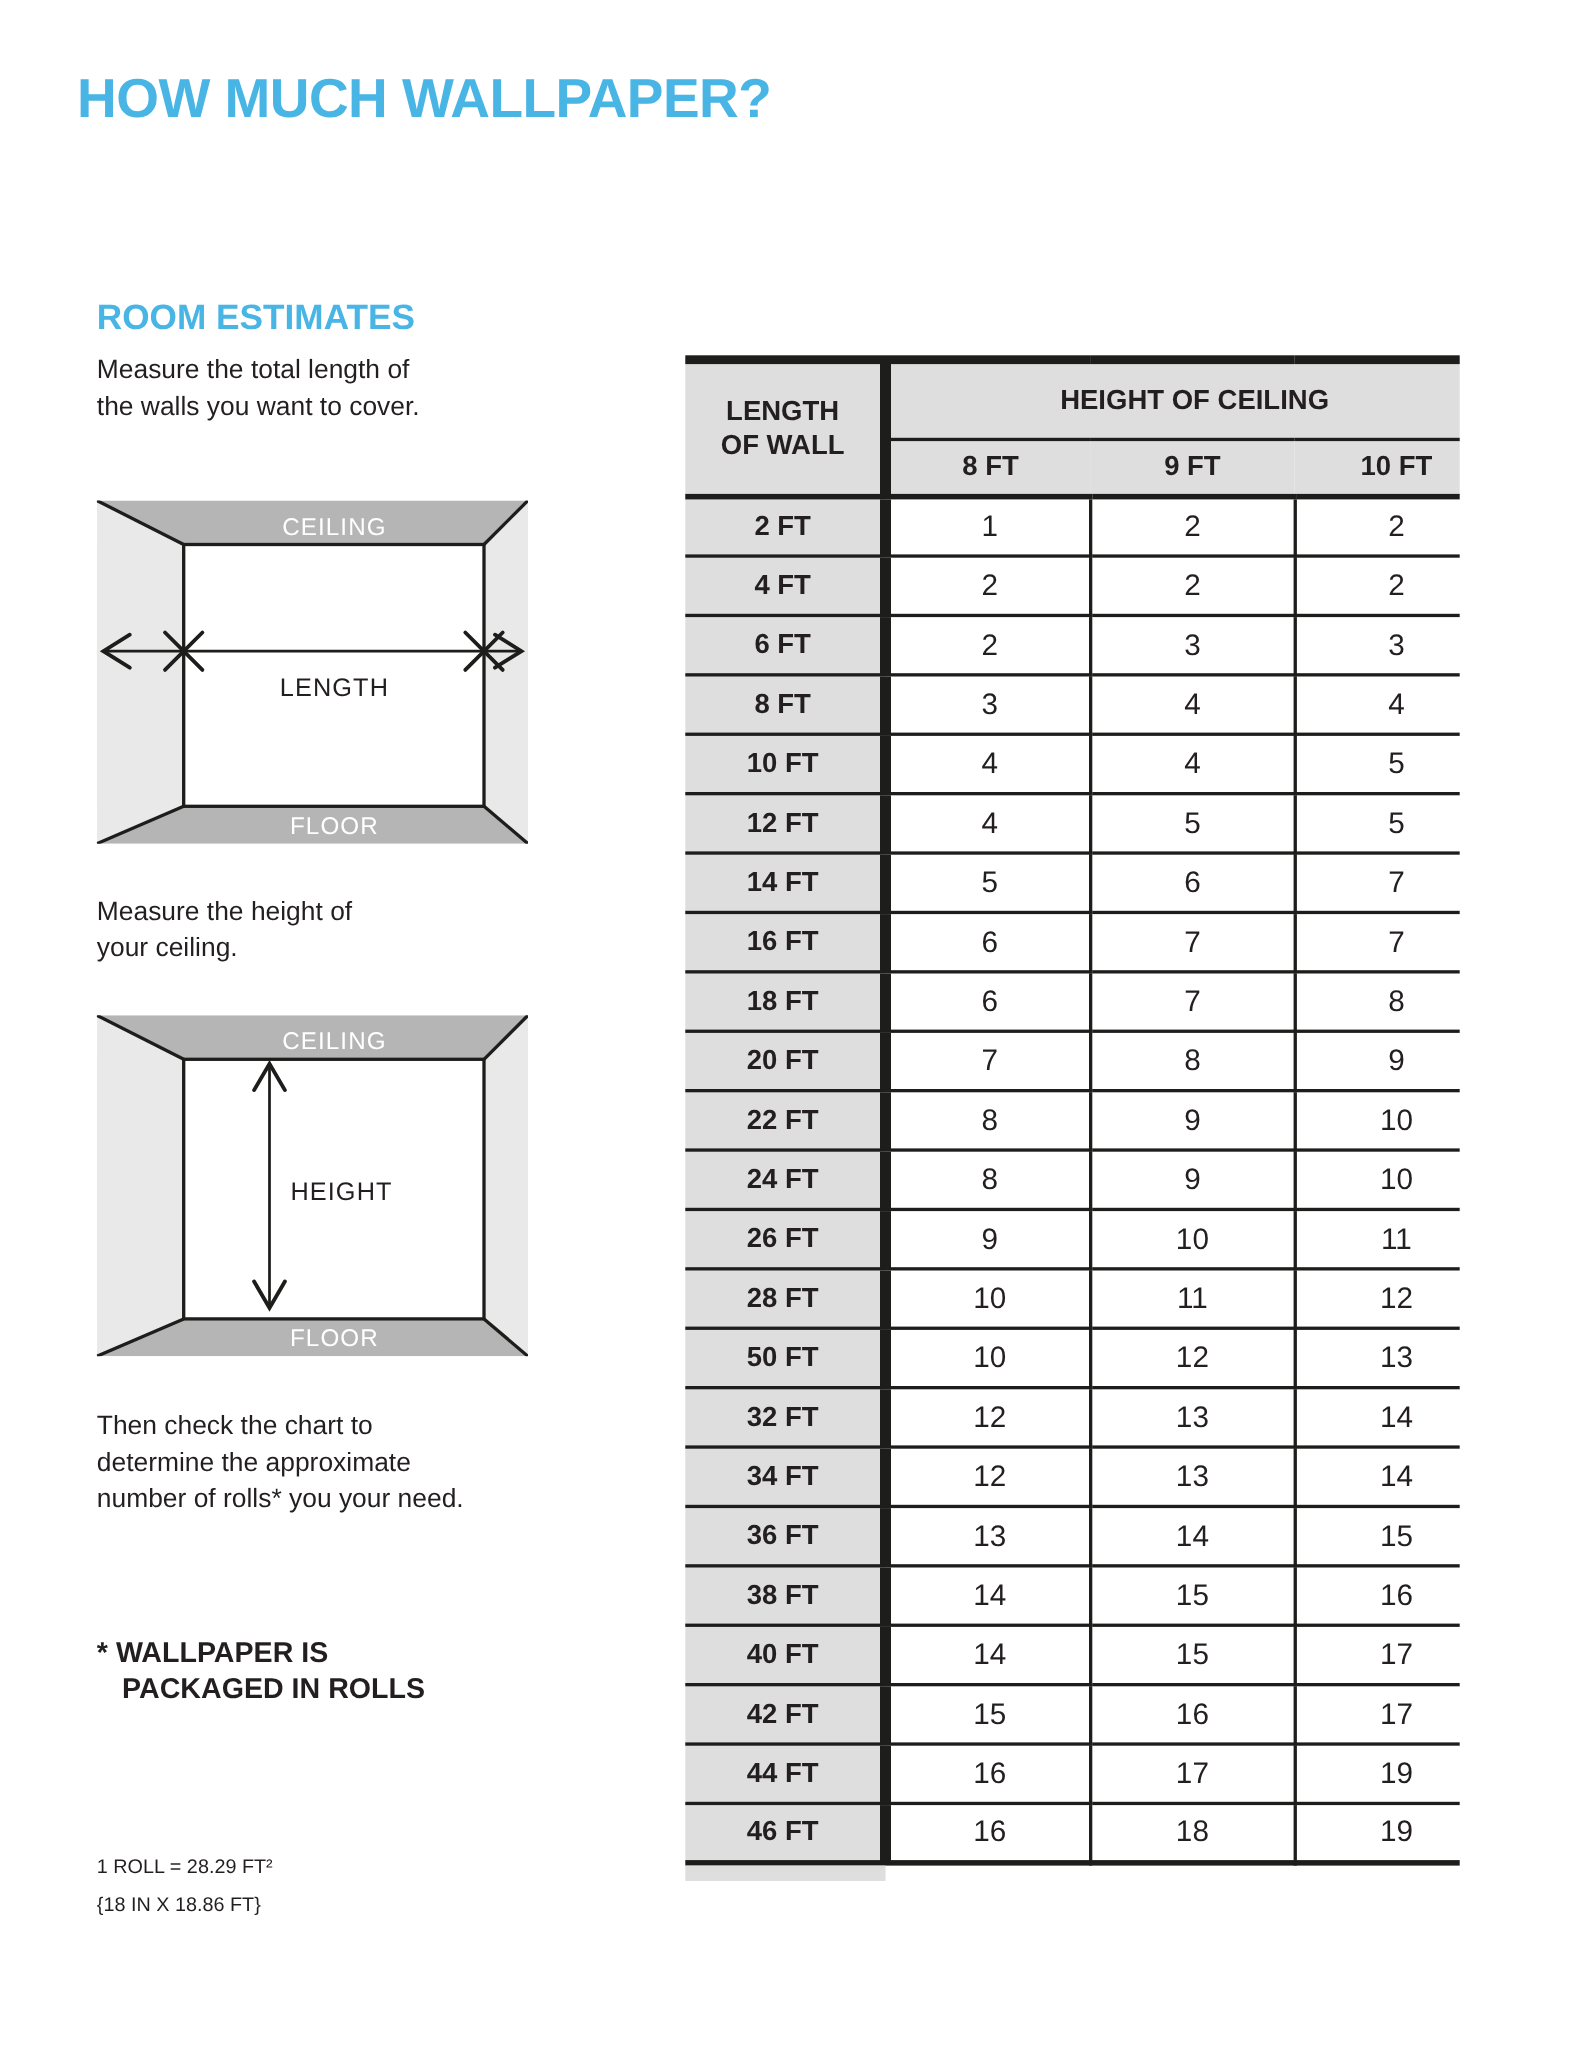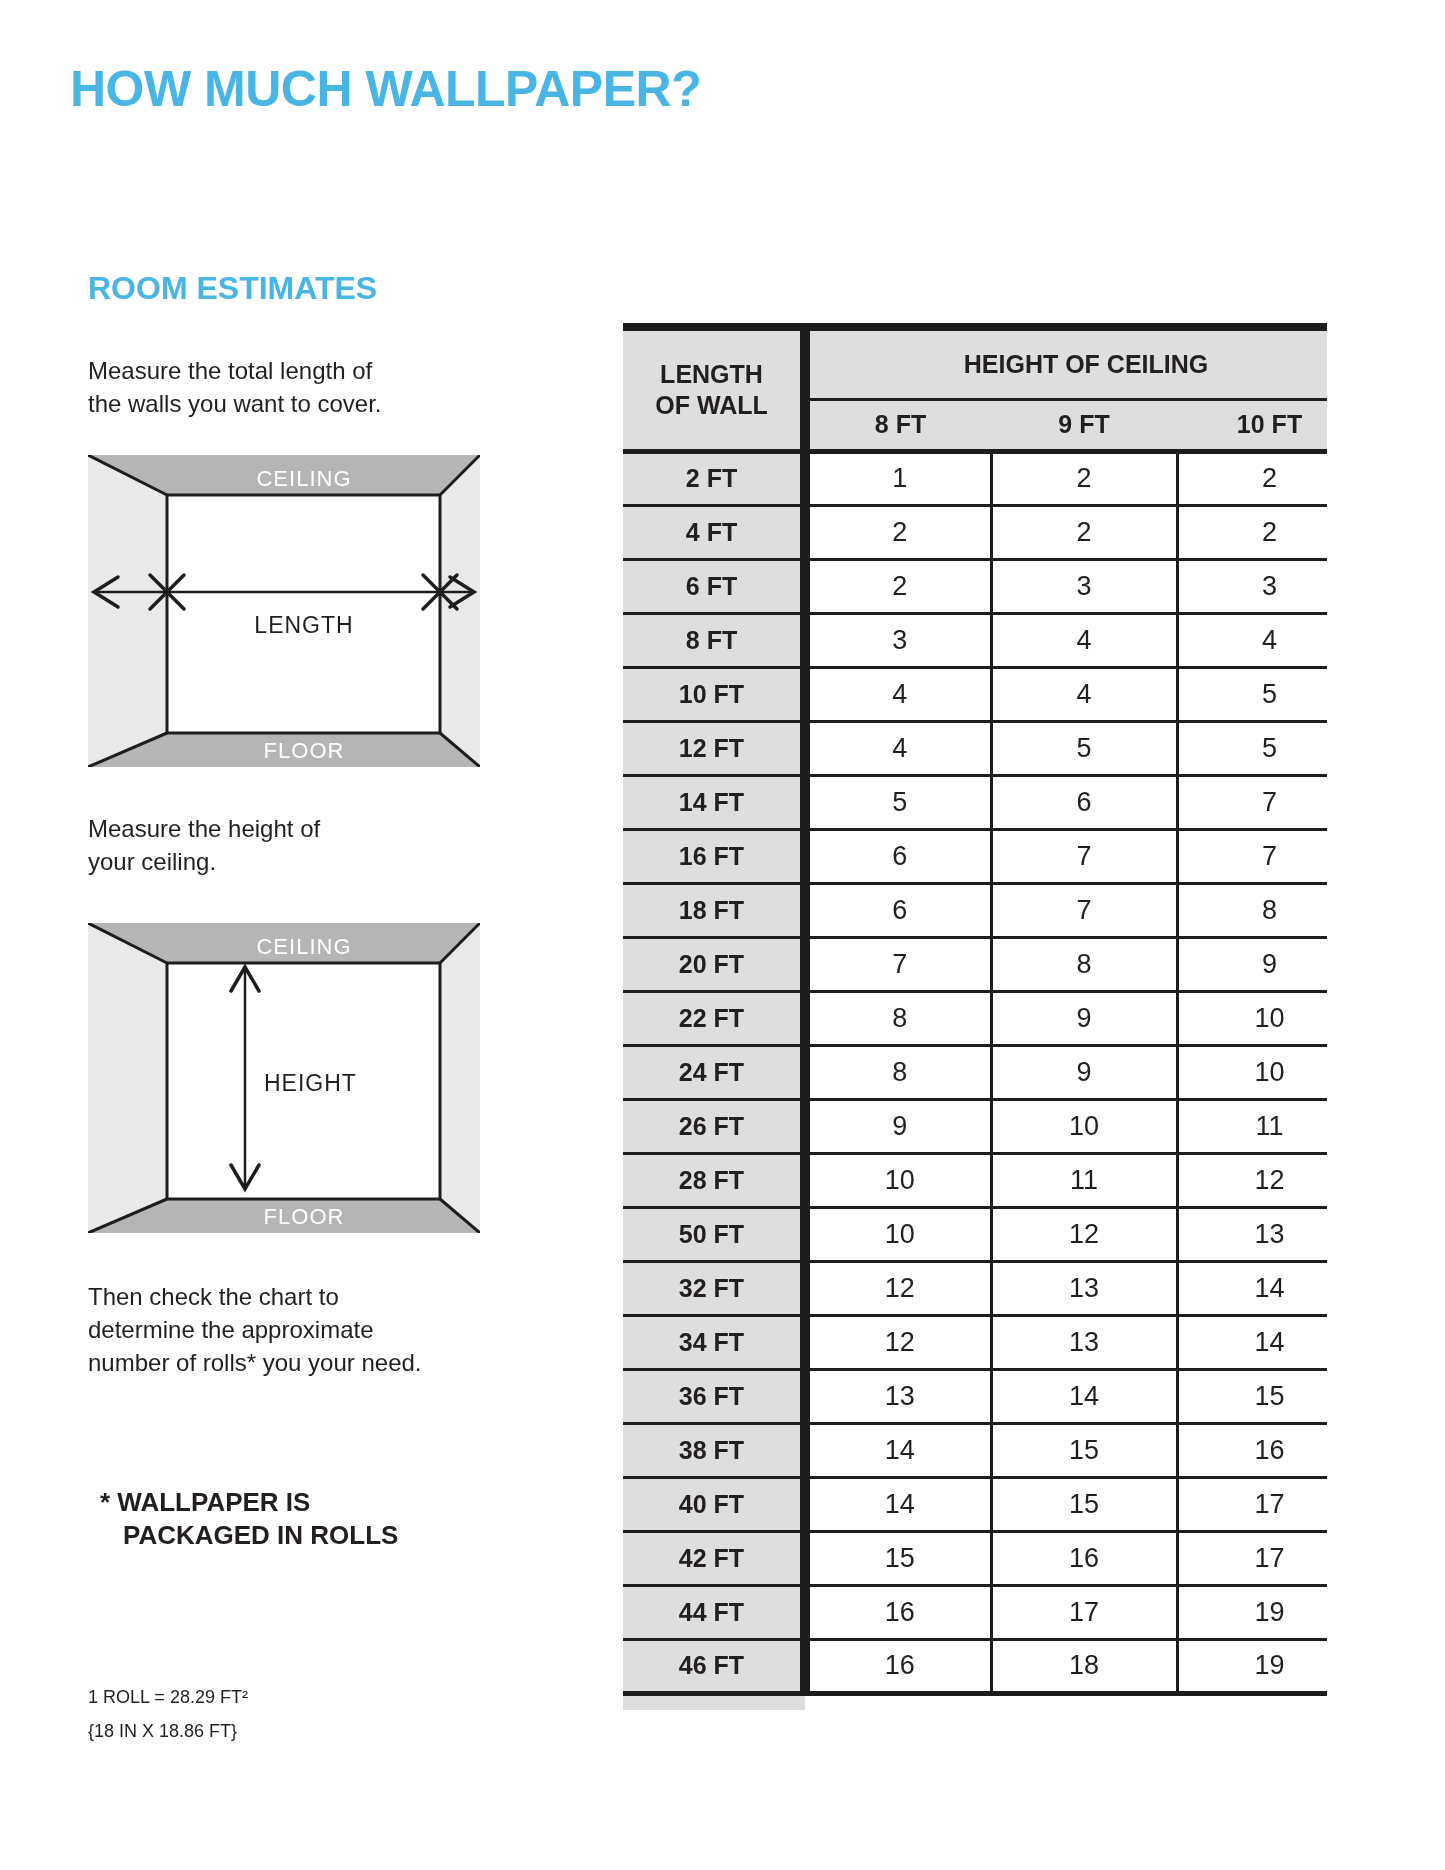--- a/index.html
+++ b/index.html
@@ -12,29 +12,29 @@
   }
   *{box-sizing:border-box;margin:0;padding:0}
   body{background:#fff;font-family:"Liberation Sans","DejaVu Sans",sans-serif;color:var(--text)}
   .page{position:relative;width:1327px;height:1870px;background:#fff;overflow:hidden}
 
   .main-title{position:absolute;left:70px;top:60px;font-size:50px;font-weight:bold;color:var(--accent);letter-spacing:-0.5px;white-space:nowrap}
 
   .section-heading{position:absolute;left:88px;top:270px;font-size:32px;font-weight:bold;color:var(--accent);white-space:nowrap}
 
   .instr{position:absolute;left:88px;font-size:24px;line-height:33px;color:var(--text)}
-  .instr-1{top:354px}
+  .instr-1{top:320px}
   .instr-2{top:812px}
   .instr-3{top:1280px}
 
   .diagram{position:absolute;left:88px}
   .diagram-length{top:455px}
   .diagram-height{top:923px}
 
-  .footnote{position:absolute;left:100px;top:1486px;font-size:26px;font-weight:bold;line-height:33px}
+  .footnote{position:absolute;left:88px;top:1486px;font-size:26px;font-weight:bold;line-height:33px}
   .footnote .indent{padding-left:23px;display:block}
   .roll-info{position:absolute;left:88px;top:1680px;font-size:18px;font-weight:normal;line-height:34px}
 
   .table-heading{position:absolute;left:623px;top:264px;width:739px;text-align:center;font-size:26px;font-weight:bold;color:var(--accent);white-space:nowrap}
 
   .table-wrap{position:absolute;left:623px;top:323px;width:739px}
   table.rolls-table{border-collapse:collapse;table-layout:fixed;width:739px;border-top:8px solid var(--line);border-bottom:5px solid var(--line)}
   .rolls-table th,.rolls-table td{padding:0;text-align:center;vertical-align:middle}
   .corner-cell{background:var(--header_bg);border-right:10px solid var(--line);border-bottom:5px solid var(--line);font-weight:bold;font-size:25px;line-height:31px}
   .group-cell{background:var(--header_bg);border-bottom:3px solid var(--line);height:72px;font-weight:bold;font-size:25px}

